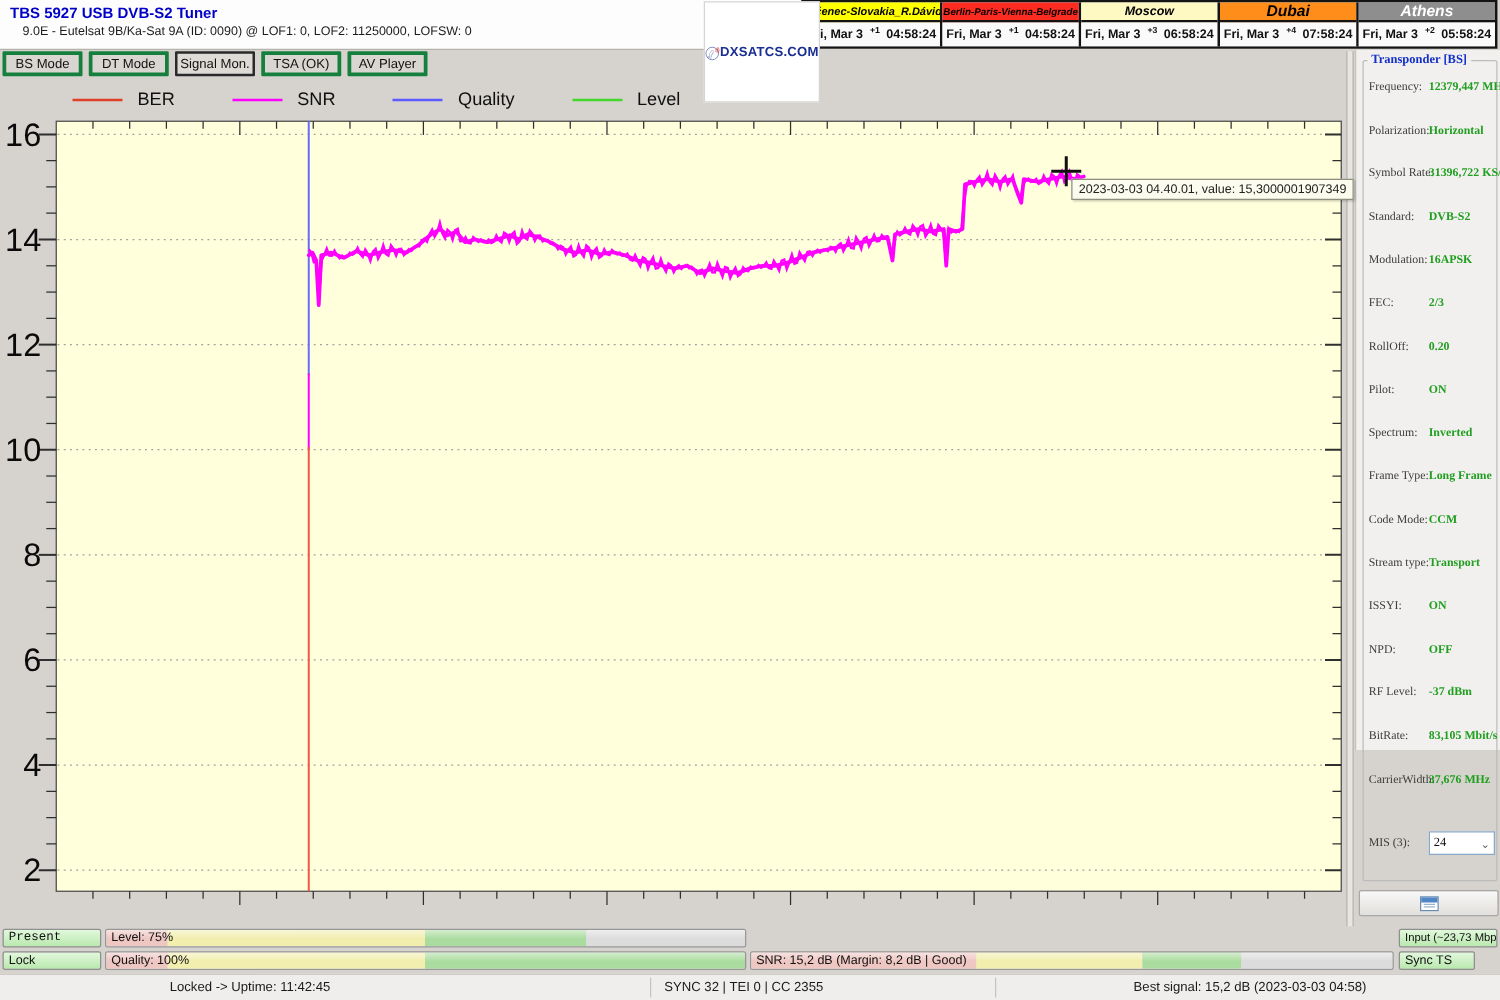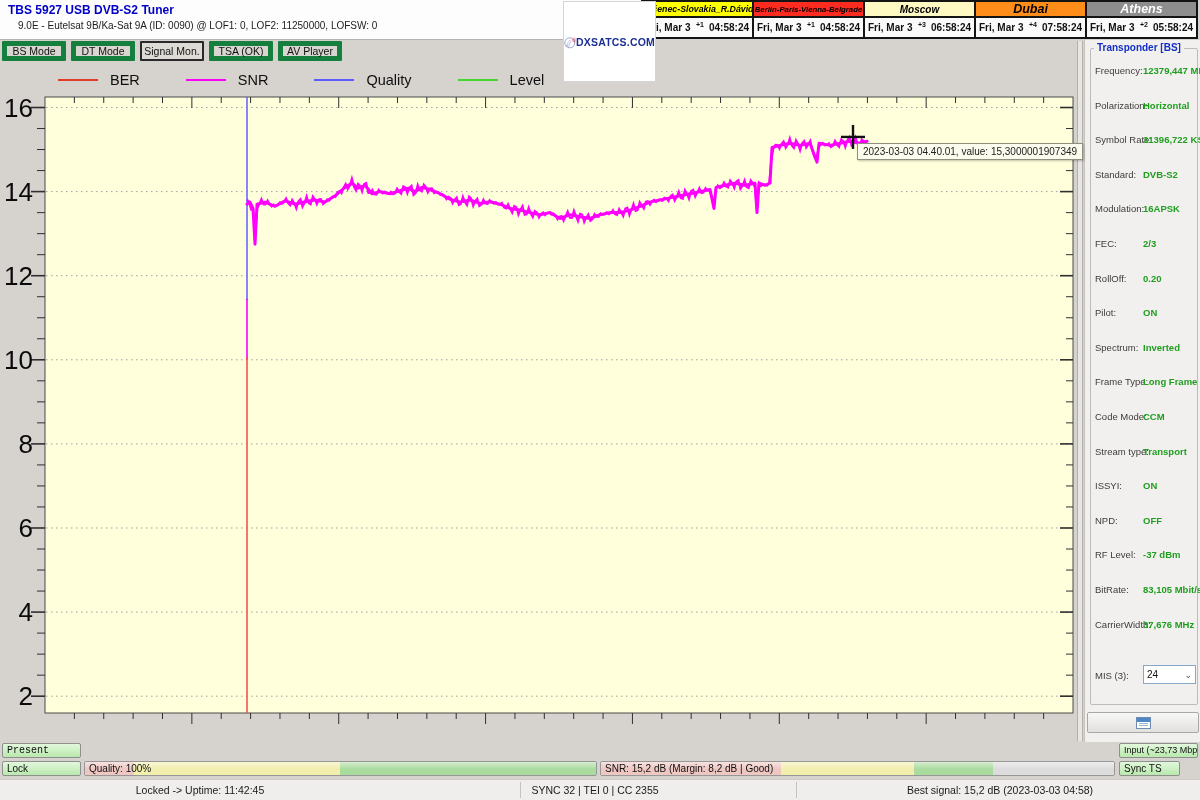--- a/index.html
+++ b/index.html
@@ -22,41 +22,41 @@
   .clock-hms { margin-left:5px; }
 
   
   .logo { position:absolute; left:563px; top:1px; width:93px; height:81px; background:#ffffff; border:1px solid #d5d5d5; z-index:5;
           display:flex; flex-direction:row; align-items:center; }
   .logo svg { width:62px; height:60px; margin-top:2px; }
   .logo-text { font-size:10.5px; font-weight:bold; color:#1b2f93; letter-spacing:.2px; }
 
   
   .tabbar { position:absolute; left:2px; top:41px; display:flex; gap:5px; z-index:2; }
-  .tab { width:64px; height:20px; background:#d9d6d1; border:5px solid #15803d; font-size:10.5px; color:#111;
+  .tab { width:64px; height:20px; background:#d9d6d1; border:3px solid #15803d; font-size:10.5px; color:#111;
          display:flex; align-items:center; justify-content:center; border-radius:1px; cursor:default; }
   .tab.active { border:2px solid #2a2a2a; background:#dedbd6; }
 
   
   .legend { position:absolute; left:58px; top:70px; height:20px; display:flex; align-items:center; }
   .legend-item { display:flex; align-items:center; margin-right:46px; }
   .legend-line { width:40px; height:0; border-top:2px solid #000; margin-right:12px; }
   .legend-label { font-size:14.5px; color:#0f0f0f; }
 
   #chart-svg { position:absolute; left:0; top:91px; z-index:1; }
 
   .tooltip { position:absolute; left:857px; top:143px; height:17px; background:#fbfbee; border:1px solid #8f8f7d;
              font-size:10px; line-height:15px; padding:0 5px; color:#222; white-space:nowrap; z-index:6;
              box-shadow:1px 1px 2px rgba(0,0,0,.25); }
 
   .side-sep { position:absolute; left:1077px; top:41px; width:6px; height:700px; background:#e8e6e2;
               border-left:1px solid #b3b0ab; border-right:1px solid #b3b0ab; }
 
   
-  .side-panel { position:absolute; left:1084px; top:40px; width:116px; height:702px; background:#f1f0ee; border-left:1px solid #c6c3be; }
+  .side-panel { position:absolute; left:1084px; top:40px; width:116px; height:560px; background:#f1f0ee; border-left:1px solid #c6c3be;font-family:Liberation Serif, serif; }
   .groupbox { position:absolute; left:5px; top:8px; width:108px; height:657px; border:1px solid #bcbcbc; border-radius:2px; }
   .groupbox-label { position:absolute; left:3px; top:-7px; background:#f1f0ee; padding:0 3px; font-size:10px; font-weight:bold; color:#1430c8; white-space:nowrap; }
   .fields { position:absolute; left:4px; top:16px; right:0; }
   .f-row { position:relative; height:34.6px; }
   .f-label { position:absolute; left:0; top:0; font-size:9.5px; color:#3c3c3c; white-space:nowrap; }
   .f-value { position:absolute; left:48px; top:0; font-size:9.5px; font-weight:bold; color:#1f9e1f; white-space:nowrap; }
   .mis-row { position:absolute; left:4px; top:616px; height:20px; width:100px; }
   .mis-label { position:absolute; top:5px; font-size:9.5px; color:#3c3c3c; white-space:nowrap; }
   .mis-select { position:absolute; left:48px; top:0; width:53px; height:19px; background:#fff; border:1px solid #88a8c8;
                 font-size:10px; color:#111; display:flex; align-items:center; padding:0 3px; }
@@ -424,20 +424,27 @@
         </div>
       </div>
     </div>
     <div class="panel-btn">
       <span class="win-icon"></span>
     </div>
   </div>
 
   <div class="cell present">
     <span>Present</span></div>
+  <div class="bar" id="bar-level">
+      <div class="zone" style="width: 9.6%; background: linear-gradient(rgba(255, 255, 255, 0.5), rgba(255, 255, 255, 0) 55%), rgb(238, 198, 194);"></div>
+      <div class="zone" style="width: 40.4%; background: linear-gradient(rgba(255, 255, 255, 0.5), rgba(255, 255, 255, 0) 55%), rgb(242, 238, 174);"></div>
+      <div class="zone" style="width: 25.2%; background: linear-gradient(rgba(255, 255, 255, 0.5), rgba(255, 255, 255, 0) 55%), rgb(171, 220, 159);"></div>
+      <div class="zone" style="width: 24.8%; background: linear-gradient(rgba(255, 255, 255, 0.5), rgba(255, 255, 255, 0) 55%), rgb(220, 220, 220);"></div>
+      <span class="bar-label">Level: 75%</span>
+    </div>
   <div class="cell input">
     <span>Input (~23,73 Mbps)</span></div>
 
   <div class="cell lock">
     <span>Lock</span></div>
   <div class="bar" id="bar-quality">
       <div class="zone" style="width: 9.6%; background: linear-gradient(rgba(255, 255, 255, 0.5), rgba(255, 255, 255, 0) 55%), rgb(238, 198, 194);"></div>
       <div class="zone" style="width: 40.4%; background: linear-gradient(rgba(255, 255, 255, 0.5), rgba(255, 255, 255, 0) 55%), rgb(242, 238, 174);"></div>
       <div class="zone" style="width: 50%; background: linear-gradient(rgba(255, 255, 255, 0.5), rgba(255, 255, 255, 0) 55%), rgb(171, 220, 159);"></div>
       <span class="bar-label">Quality: 100%</span>

